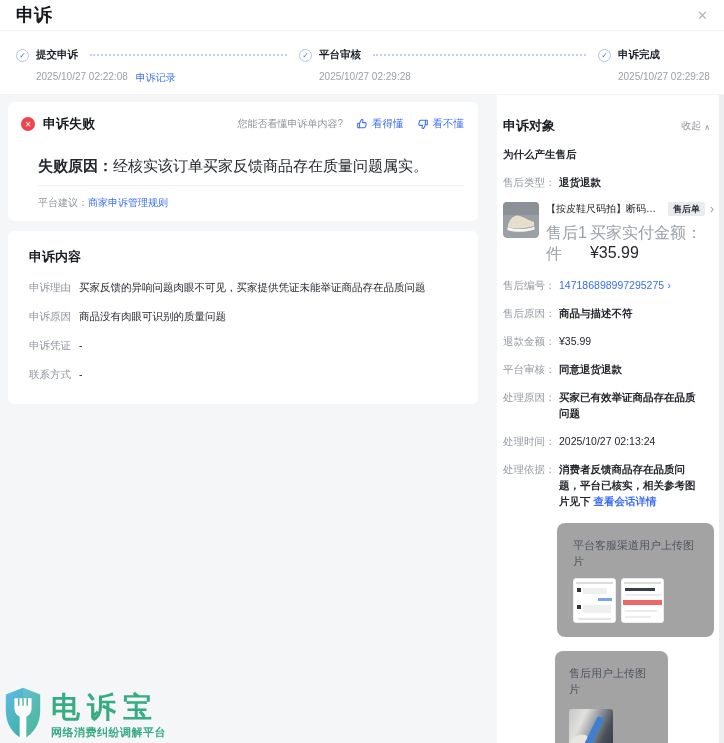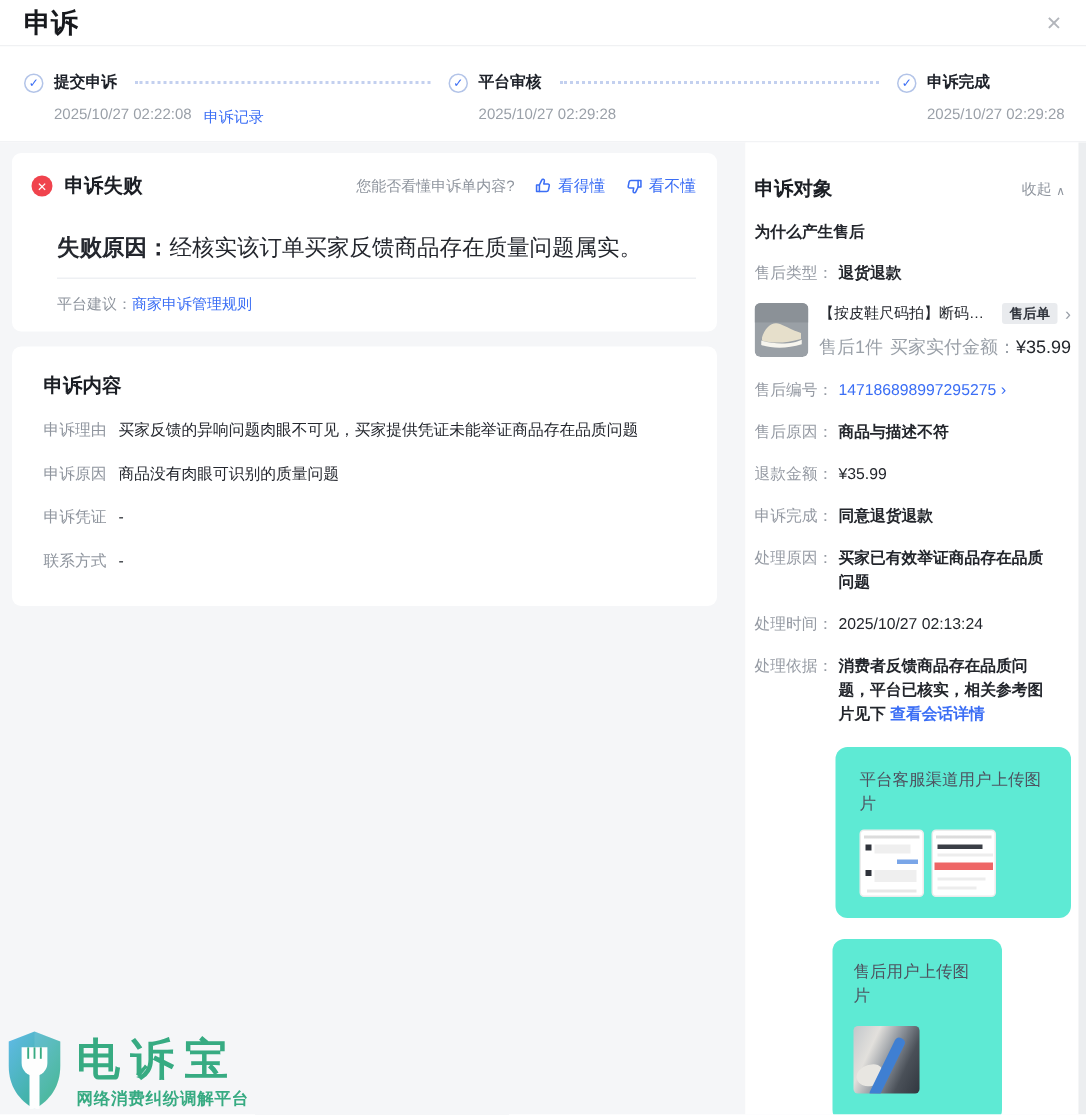--- a/index.html
+++ b/index.html
@@ -72,24 +72,24 @@
 
   .prod{display:flex;margin-top:12px;cursor:pointer}
   .prod-img{width:36px;height:36px;border-radius:4px;overflow:hidden;flex:none}
   .prod-img svg{display:block}
   .prod-main{flex:1;min-width:0;margin-left:7px}
   .prod-line1{display:flex;align-items:center}
   .prod-title{flex:1;min-width:0;font-size:10px;color:#23262c;white-space:nowrap;overflow:hidden;text-overflow:ellipsis}
   .badge{flex:none;margin-left:4px;background:#e9ebee;color:#2f333b;font-size:9px;font-weight:700;
     padding:1px 5px;border-radius:2px;line-height:12px}
   .prod-chev{flex:none;margin-left:5px;color:#9aa0a8;font-size:12px;line-height:1}
-  .prod-line2{display:flex;justify-content:space-between;margin-top:7px;font-size:12px;color:#9aa0a8}
+  .prod-line2{display:flex;justify-content:space-between;margin-top:7px;font-size:16px;color:#9aa0a8}
   .prod-paid b{color:#23262c;font-weight:400}
 
-  .gbox{background:#5eead4;border-radius:8px;margin-top:14px}
+  .gbox{background:#a3a3a3;border-radius:8px;margin-top:14px}
   .gbox1{margin-left:54px;width:157px;padding:14px 16px}
   .gbox2{margin-left:52px;width:113px;padding:14px 14px}
   .gbox-title{font-size:11px;line-height:16px;color:#4e5360}
   .gbox-thumbs{display:flex;gap:5px;margin-top:9px}
 
   .shot{width:43px;height:45px;border-radius:3px;border:1px solid #ececec;background-color:#fff;background-repeat:no-repeat;cursor:pointer}
   .shot-a{background-image:
     linear-gradient(#dcdcdc,#dcdcdc),linear-gradient(#2f333b,#2f333b),
     linear-gradient(#efefef,#efefef),linear-gradient(#2f333b,#2f333b),
     linear-gradient(#efefef,#efefef),linear-gradient(#7aa6e8,#7aa6e8),
@@ -277,21 +277,21 @@
       </div>
       <div class="r-row">
         <span class="r-label">售后原因：</span>
         <span class="r-value bold">商品与描述不符</span>
       </div>
       <div class="r-row">
         <span class="r-label">退款金额：</span>
         <span class="r-value">¥35.99</span>
       </div>
       <div class="r-row">
-        <span class="r-label">申诉完成：</span>
+        <span class="r-label">平台审核：</span>
         <span class="r-value bold">同意退货退款</span>
       </div>
       <div class="r-row">
         <span class="r-label">处理原因：</span>
         <span class="r-value bold">买家已有效举证商品存在品质问题</span>
       </div>
       <div class="r-row">
         <span class="r-label">处理时间：</span>
         <span class="r-value">2025/10/27 02:13:24</span>
       </div>

